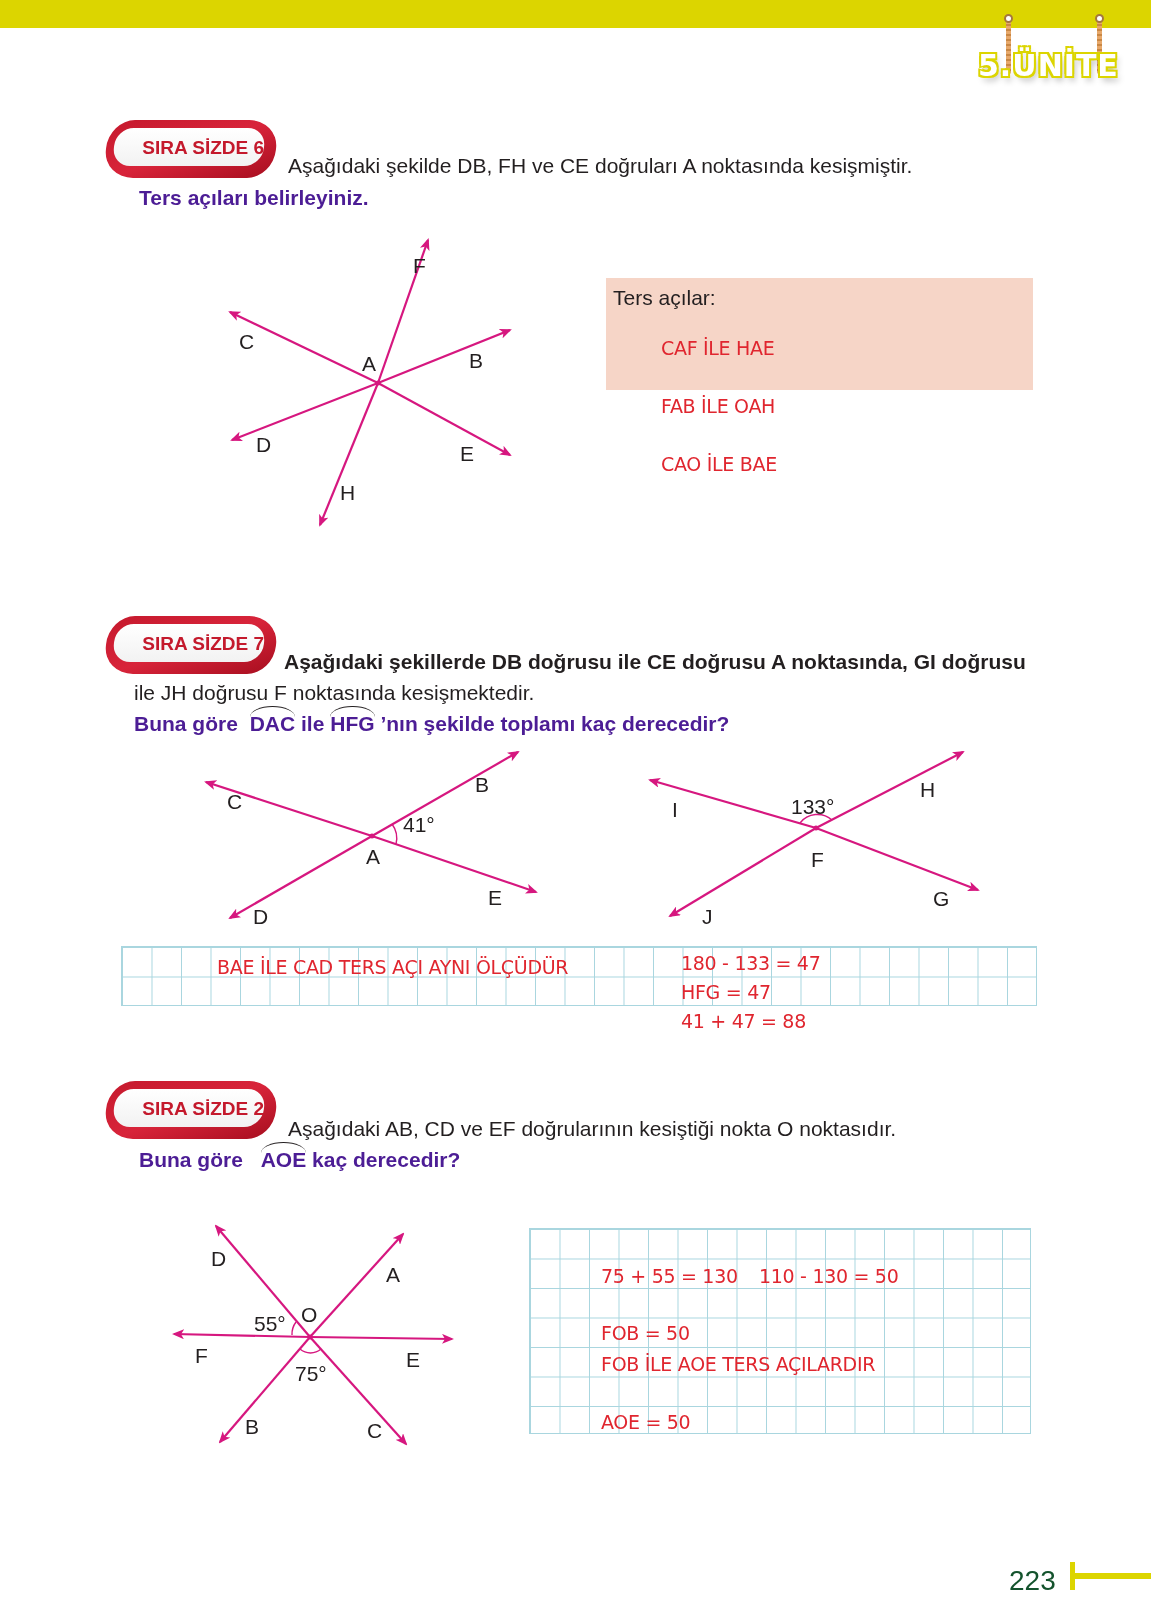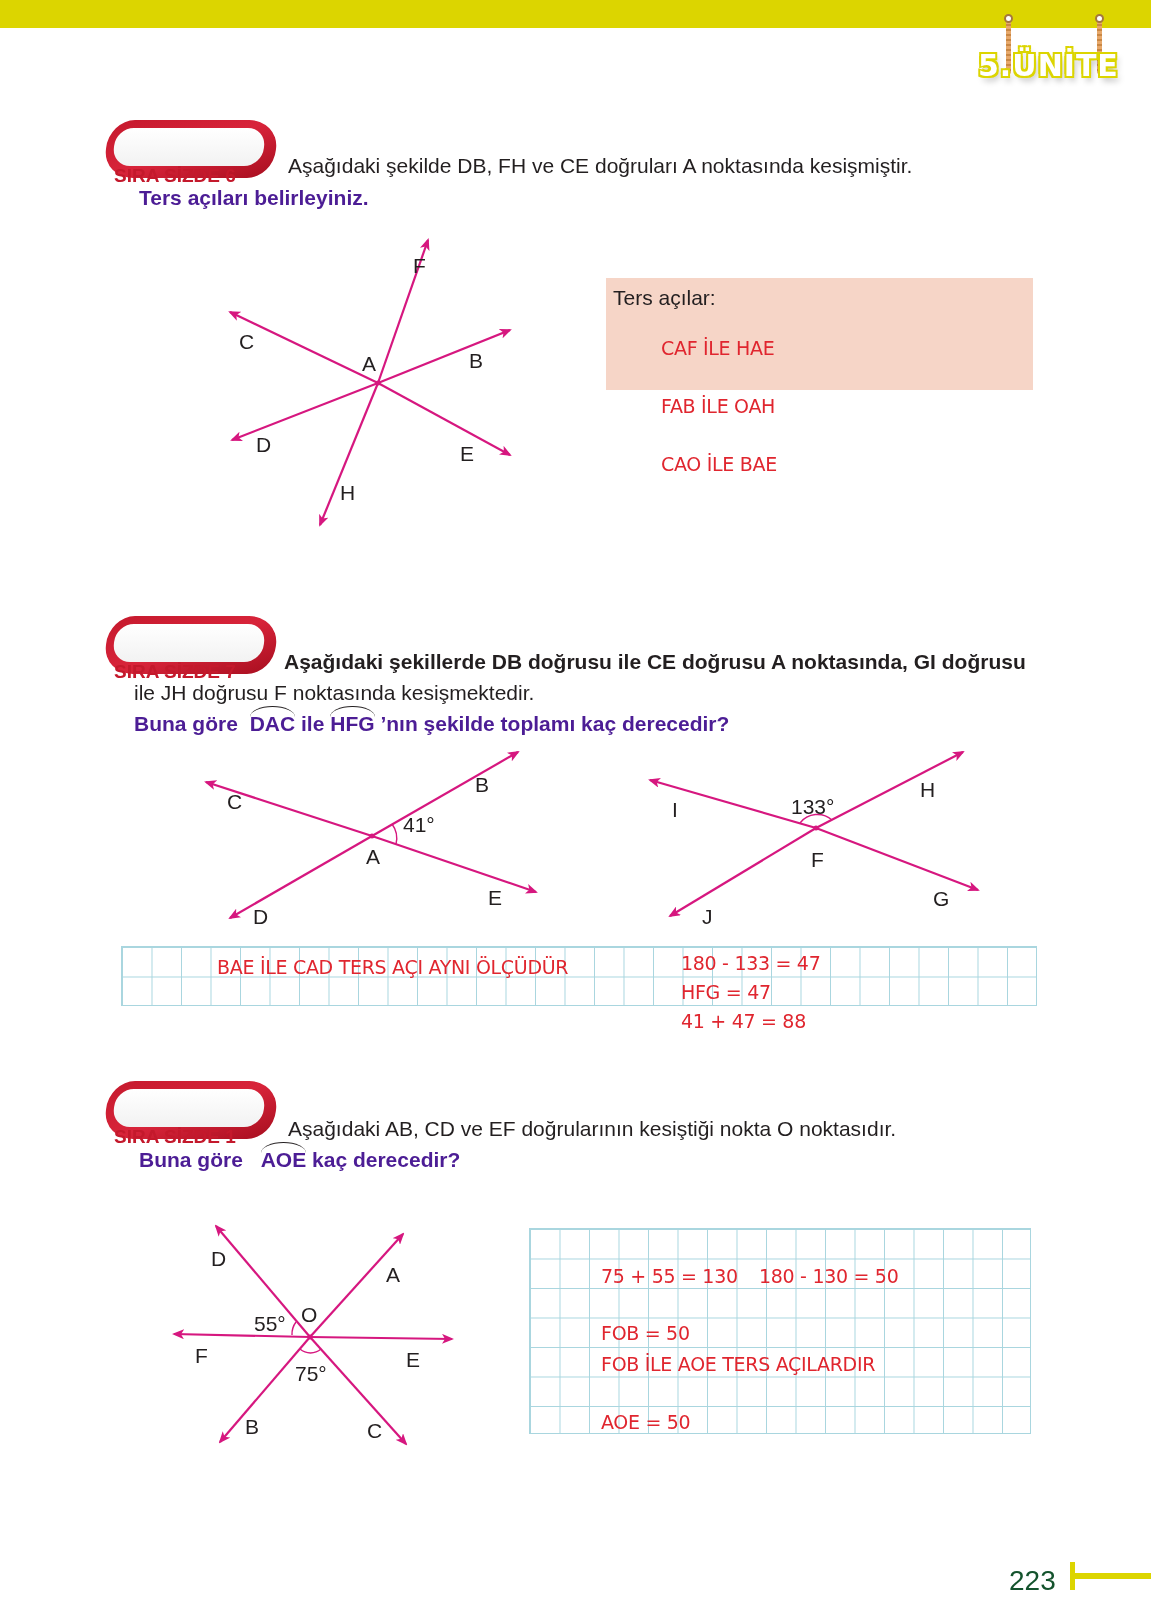--- a/index.html
+++ b/index.html
@@ -12,21 +12,21 @@
   .unit-badge .rope.r1 { left: 28px; }
   .unit-badge .rope.r2 { left: 119px; }
   .unit-badge .ring { position: absolute; top: 2px; width: 9px; height: 9px; border-radius: 50%; border: 2px solid #a4773f; background: #fff; }
   .unit-badge .ring.g1 { left: 26px; }
   .unit-badge .ring.g2 { left: 117px; }
   .unit-label { position: absolute; left: 0; top: 36px; width: 140px; text-align: center; font-family: "DejaVu Sans", sans-serif; font-weight: bold; font-size: 30px; letter-spacing: 1px; color: #ffffff; -webkit-text-stroke: 2px #dcd500; paint-order: stroke fill; text-shadow: 0 0 0 #dcd500, 2px 2px 0 #dcd500, -2px -2px 0 #dcd500, 2px -2px 0 #dcd500, -2px 2px 0 #dcd500, 3px 5px 6px rgba(0,0,0,0.25); }
 
   .sira-badge { position: absolute; width: 170px; height: 58px; }
   .sira-badge .shape { position: absolute; left: 0; top: 0; width: 170px; height: 58px; border-radius: 26px 30px 26px 30px / 28px 28px 28px 28px; background: linear-gradient(160deg,#c5192d 0%,#d8243a 50%,#a70e1f 100%); transform: skewX(-6deg); }
   .sira-badge .inner { position: absolute; left: 8px; top: 8px; width: 150px; height: 38px; border-radius: 18px; background: linear-gradient(180deg,#ffffff 0%,#f2f2f2 100%); transform: skewX(-6deg); }
-  .sira-badge .label { position: absolute; left: 8px; top: 17px; width: 150px; text-align: left; font-weight: bold; font-size: 19px; color: #c4192c; margin-top: 28px; }
+  .sira-badge .label { position: absolute; left: 8px; top: 17px; width: 150px; text-align: right; font-weight: bold; font-size: 19px; color: #c4192c; }
 
   .q-text { position: absolute; font-size: 21px; color: #231f20; white-space: nowrap; }
   .q-bold { position: absolute; font-size: 21px; font-weight: bold; color: #4c1d95; white-space: nowrap; }
   .arc-over { position: relative; display: inline-block; }
   .arc-over::before { content: ""; position: absolute; left: 0; right: 0; top: -6px; height: 10px; border-top: 1.5px solid #231f20; border-radius: 50% 50% 0 0 / 100% 100% 0 0; }
 
   .figure { position: absolute; }
   .figure svg text { font-family: "Liberation Sans", sans-serif; fill: #231f20; }
 
   .answer-box { position: absolute; left: 606px; top: 278px; width: 427px; height: 112px; background: #f6d5c7; }
@@ -157,21 +157,21 @@
 
 <div class="grid" style="left:121px; top:946px; width:916px; height:60px; background-size:29.5px 29.5px;"></div>
 <div class="hand" style="left:181px; top:956px;padding-left:36px;">BAE İLE CAD TERS AÇI AYNI ÖLÇÜDÜR</div>
 <div class="hand" style="left:681px; top:952px;">180 - 133 = 47</div>
 <div class="hand" style="left:681px; top:981px;">HFG = 47</div>
 <div class="hand" style="left:681px; top:1010px;">41 + 47 = 88</div>
 
 <div class="sira-badge" style="left:106px; top:1081px;">
   <div class="shape"></div>
   <div class="inner"></div>
-  <div class="label">SIRA SİZDE 1</div>
+  <div class="label">SIRA SİZDE 2</div>
 </div>
 <div class="q-text" style="left:288px; top:1117px;">Aşağıdaki AB, CD ve EF doğrularının kesiştiği nokta O noktasıdır.</div>
 <div class="q-bold" style="left:139px; top:1148px;">
   <span>Buna göre</span>
   <span class="arc-over" style="margin-left:12px;">AOE</span>
   <span>kaç derecedir?</span>
 </div>
 
 <div class="figure" style="left:168px; top:1222px;">
   <svg width="300" height="230" viewBox="0 0 300 230">
@@ -198,20 +198,20 @@
     <text x="238" y="145" font-size="21">E</text>
     <text x="77" y="212" font-size="21">B</text>
     <text x="199" y="216" font-size="21">C</text>
     <text x="86" y="109" font-size="21">55°</text>
     <text x="127" y="159" font-size="21">75°</text>
   </svg>
 </div>
 
 <div class="grid" style="left:529px; top:1228px; width:502px; height:206px; background-size:29.5px 29.5px;"></div>
 <div class="hand" style="left:601px; top:1265px;">75 + 55 = 130</div>
-<div class="hand" style="left:759px; top:1265px;">180 - 130 = 50</div>
+<div class="hand" style="left:759px; top:1265px;">110 - 130 = 50</div>
 <div class="hand" style="left:601px; top:1322px;text-align:right;">FOB =  50</div>
 <div class="hand" style="left:601px; top:1353px;">FOB İLE AOE  TERS AÇILARDIR</div>
 <div class="hand" style="left:601px; top:1411px;">AOE = 50</div>
 
 <div class="page-num">223</div>
 <div class="page-tick"></div>
 <div class="page-line"></div>
 
 </body></html>

